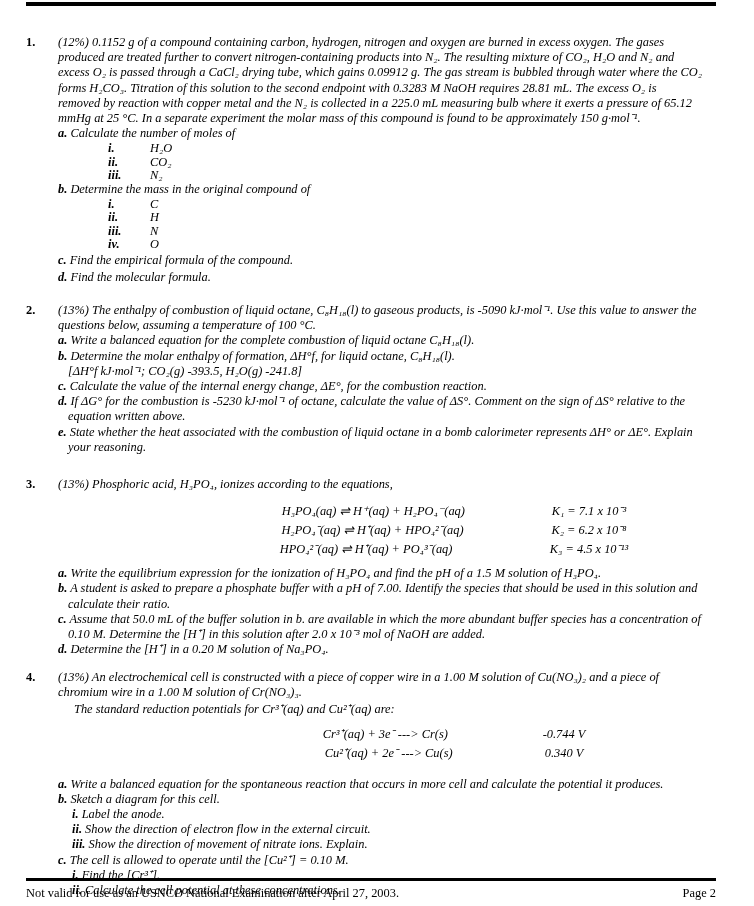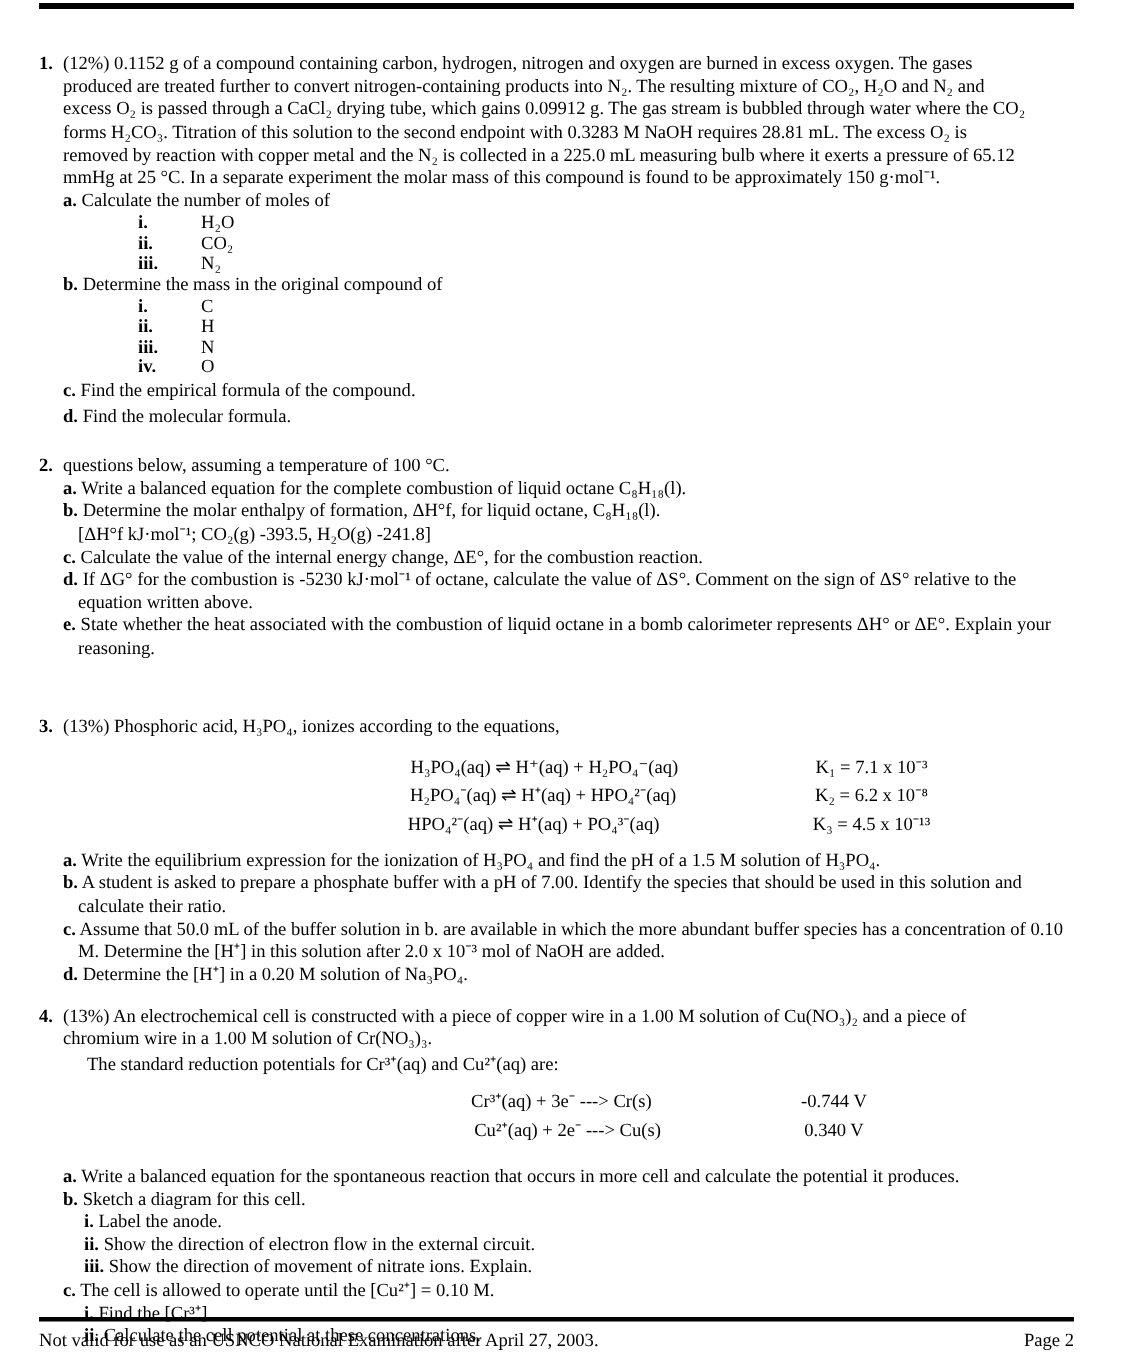--- a/index.html
+++ b/index.html
@@ -1,21 +1,21 @@
 <!DOCTYPE html>
 <html><head>
 <meta charset="utf-8">
 <style>
   html, body { margin:0; padding:0; background:#fff; }
   body { width:754px; height:906px; position:relative; overflow:hidden;
          font-family:"Liberation Serif", serif; color:#000; font-size:12.4px; line-height:15.2px; }
   .topbar { position:absolute; left:26px; top:2px; width:690px; height:4px; background:#000; }
   .q { position:absolute; left:26px; width:690px; }
   .qnum { position:absolute; left:0; top:0; font-weight:bold; }
-  .qbody { margin-left:16px; }
+  .qbody { margin-left:32px;font-style:italic; }
   .hang { padding-left:10px; text-indent:-10px; }
   .roman { display:flex; height:13.4px; }
   .roman .r { width:42px; margin-left:50px; font-weight:bold; }
   .eq { display:flex;justify-content:center; }
   .eq .l { width:270px; }
   .footer-bar { position:absolute; left:26px; top:878px; width:690px; height:3px; background:#000; }
   .footer { position:absolute; left:26px; top:886px; width:690px; font-weight:normal; display:flex; justify-content:space-between; font-size:12.4px; }
 </style>
 </head>
 <body>
@@ -62,20 +62,21 @@
         <span>O</span>
       </div>
     <div style="margin-top:3px"><b>c.</b> <span>Find the empirical formula of the compound.</span></div>
     <div style="margin-top:1px"><b>d.</b> <span>Find the molecular formula.</span></div>
   </div>
 </div>
 
 <div class="q" style="top:303px">
   <div class="qnum">2.</div>
   <div class="qbody">
+    <div>(13%) The enthalpy of combustion of liquid octane, C₈H₁₈(l) to gaseous products, is -5090 kJ·mol⁻¹. Use this value to answer the</div>
     <div>questions below, assuming a temperature of 100 °C.</div>
     <div class="hang"><b>a.</b> <span>Write a balanced equation for the complete combustion of liquid octane C₈H₁₈(l).</span></div>
     <div class="hang" style="white-space:pre-line"><b>b.</b> <span>Determine the molar enthalpy of formation, ΔH°f, for liquid octane, C₈H₁₈(l).
 [ΔH°f kJ·mol⁻¹; CO₂(g)  -393.5, H₂O(g) -241.8]</span></div>
     <div class="hang"><b>c.</b> <span>Calculate the value of the internal energy change, ΔE°, for the combustion reaction.</span></div>
     <div class="hang"><b>d.</b> <span>If ΔG° for the combustion is -5230 kJ·mol⁻¹ of octane, calculate the value of ΔS°.   Comment on the sign of ΔS° relative to the equation written above.</span></div>
     <div class="hang"><b>e.</b> <span>State whether the heat associated with the combustion of liquid octane in a bomb calorimeter represents ΔH° or ΔE°. Explain your reasoning.</span></div>
   </div>
 </div>
 

